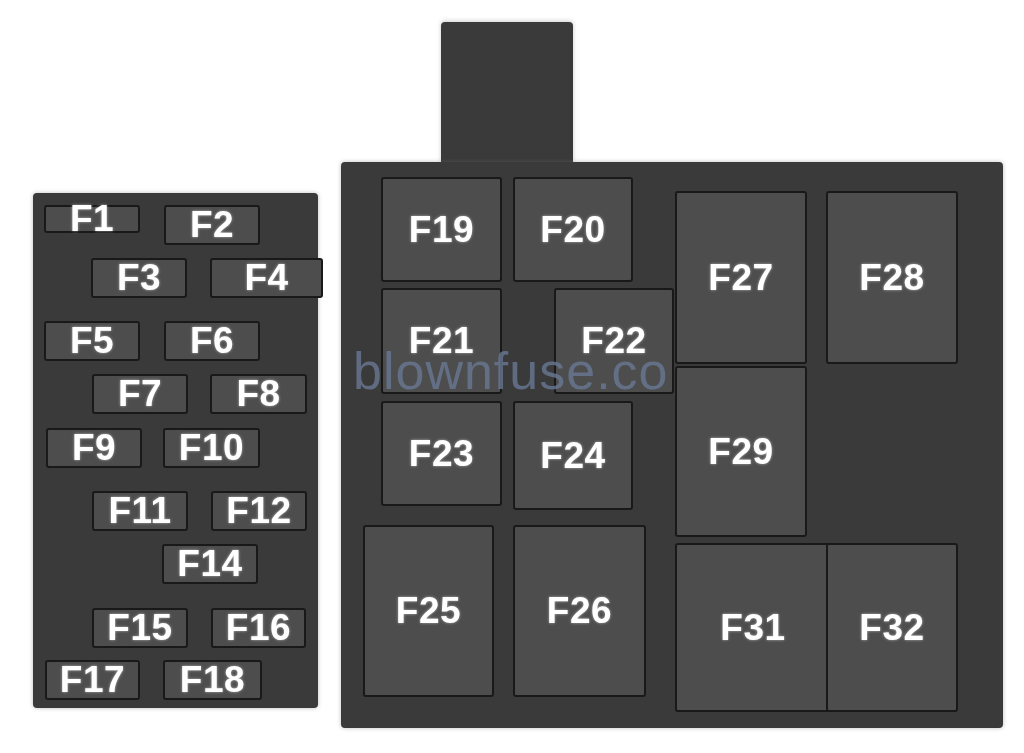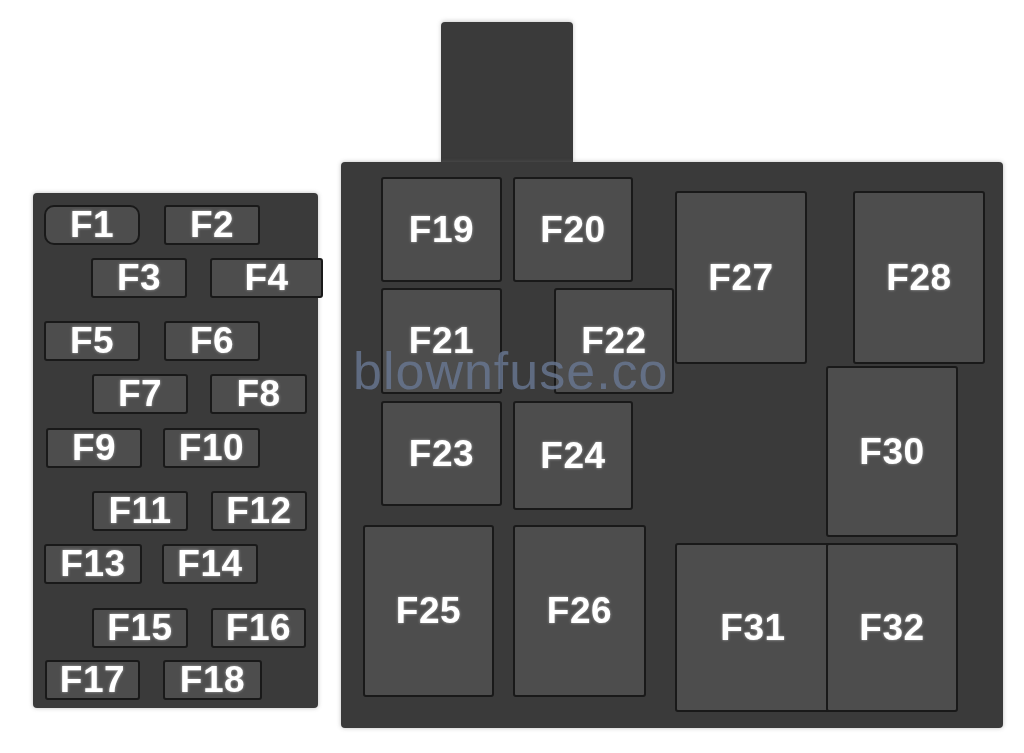--- a/index.html
+++ b/index.html
@@ -58,44 +58,43 @@
   }
 </style>
 </head>
 <body>
 
 <div class="stage" style="--page-bg: #ffffff; --panel-bg: #3a3a3a; --fuse-bg: #4d4d4d; --fuse-border: #191919; --label-color: #ffffff; --watermark-color: rgba(104,118,145,0.82);">
   <div class="panel" id="left-panel" style="left: 33px; top: 193px; width: 285px; height: 515px;"></div>
   <div class="tab" id="right-panel-tab" style="left: 441px; top: 22px; width: 132px; height: 142px;"></div>
   <div class="panel" id="right-panel" style="left: 341px; top: 162px; width: 662px; height: 566px;"></div>
   <div class="watermark">blownfuse.co</div>
-<div class="fuse" style="left: 44px; top: 205px; width: 96px; height: 40px; border-radius: 10px;">F1</div>
+<div class="fuse" style="left: 44px; top: 205px; width: 96px; height: 28px;">F1</div>
     <div class="fuse" style="left: 164px; top: 205px; width: 96px; height: 40px;">F2</div>
     <div class="fuse" style="left: 91px; top: 258px; width: 96px; height: 40px;">F3</div>
     <div class="fuse" style="left: 210px; top: 258px; width: 113px; height: 40px;">F4</div>
     <div class="fuse" style="left: 44px; top: 321px; width: 96px; height: 40px;">F5</div>
     <div class="fuse" style="left: 164px; top: 321px; width: 96px; height: 40px;">F6</div>
     <div class="fuse" style="left: 92px; top: 374px; width: 96px; height: 40px;">F7</div>
     <div class="fuse" style="left: 210px; top: 374px; width: 97px; height: 40px; text-align: right;">F8</div>
     <div class="fuse" style="left: 46px; top: 428px; width: 96px; height: 40px;">F9</div>
     <div class="fuse" style="left: 163px; top: 428px; width: 97px; height: 40px;">F10</div>
     <div class="fuse" style="left: 92px; top: 491px; width: 96px; height: 40px;">F11</div>
     <div class="fuse" style="left: 211px; top: 491px; width: 96px; height: 40px;">F12</div>
-    <div class="fuse" style="left: 44px; top: 544px; width: 98px; height: 40px;">F13</div>
     <div class="fuse" style="left: 162px; top: 544px; width: 96px; height: 40px;">F14</div>
     <div class="fuse" style="left: 92px; top: 608px; width: 96px; height: 40px;">F15</div>
     <div class="fuse" style="left: 211px; top: 608px; width: 95px; height: 40px;">F16</div>
     <div class="fuse" style="left: 45px; top: 660px; width: 95px; height: 40px;">F17</div>
     <div class="fuse" style="left: 163px; top: 660px; width: 99px; height: 40px;">F18</div>
     <div class="fuse" style="left: 381px; top: 177px; width: 121px; height: 105px;">F19</div>
     <div class="fuse" style="left: 513px; top: 177px; width: 120px; height: 105px;">F20</div>
     <div class="fuse" style="left: 381px; top: 288px; width: 121px; height: 106px;">F21</div>
     <div class="fuse" style="left: 513px; top: 288px; width: 120px; height: 106px; margin-left: 41px;">F22</div>
     <div class="fuse" style="left: 381px; top: 401px; width: 121px; height: 105px;">F23</div>
     <div class="fuse" style="left: 513px; top: 401px; width: 120px; height: 109px;">F24</div>
     <div class="fuse" style="left: 363px; top: 525px; width: 131px; height: 172px;">F25</div>
     <div class="fuse" style="left: 513px; top: 525px; width: 133px; height: 172px;">F26</div>
     <div class="fuse" style="left: 675px; top: 191px; width: 132px; height: 173px;">F27</div>
-    <div class="fuse" style="left: 826px; top: 191px; width: 132px; height: 173px; margin-left: 27px;">F28</div>
-    <div class="fuse" style="left: 826px; top: 366px; width: 132px; height: 171px;">F30</div>
+    <div class="fuse" style="left: 826px; top: 191px; width: 132px; height: 173px;">F28</div>
+    <div class="fuse" style="left: 675px; top: 366px; width: 132px; height: 171px;">F29</div>
     <div class="fuse" style="left: 675px; top: 543px; width: 156px; height: 169px;">F31</div>
     <div class="fuse" style="left: 826px; top: 543px; width: 132px; height: 169px;">F32</div>
   </div>
 
 </body></html>

